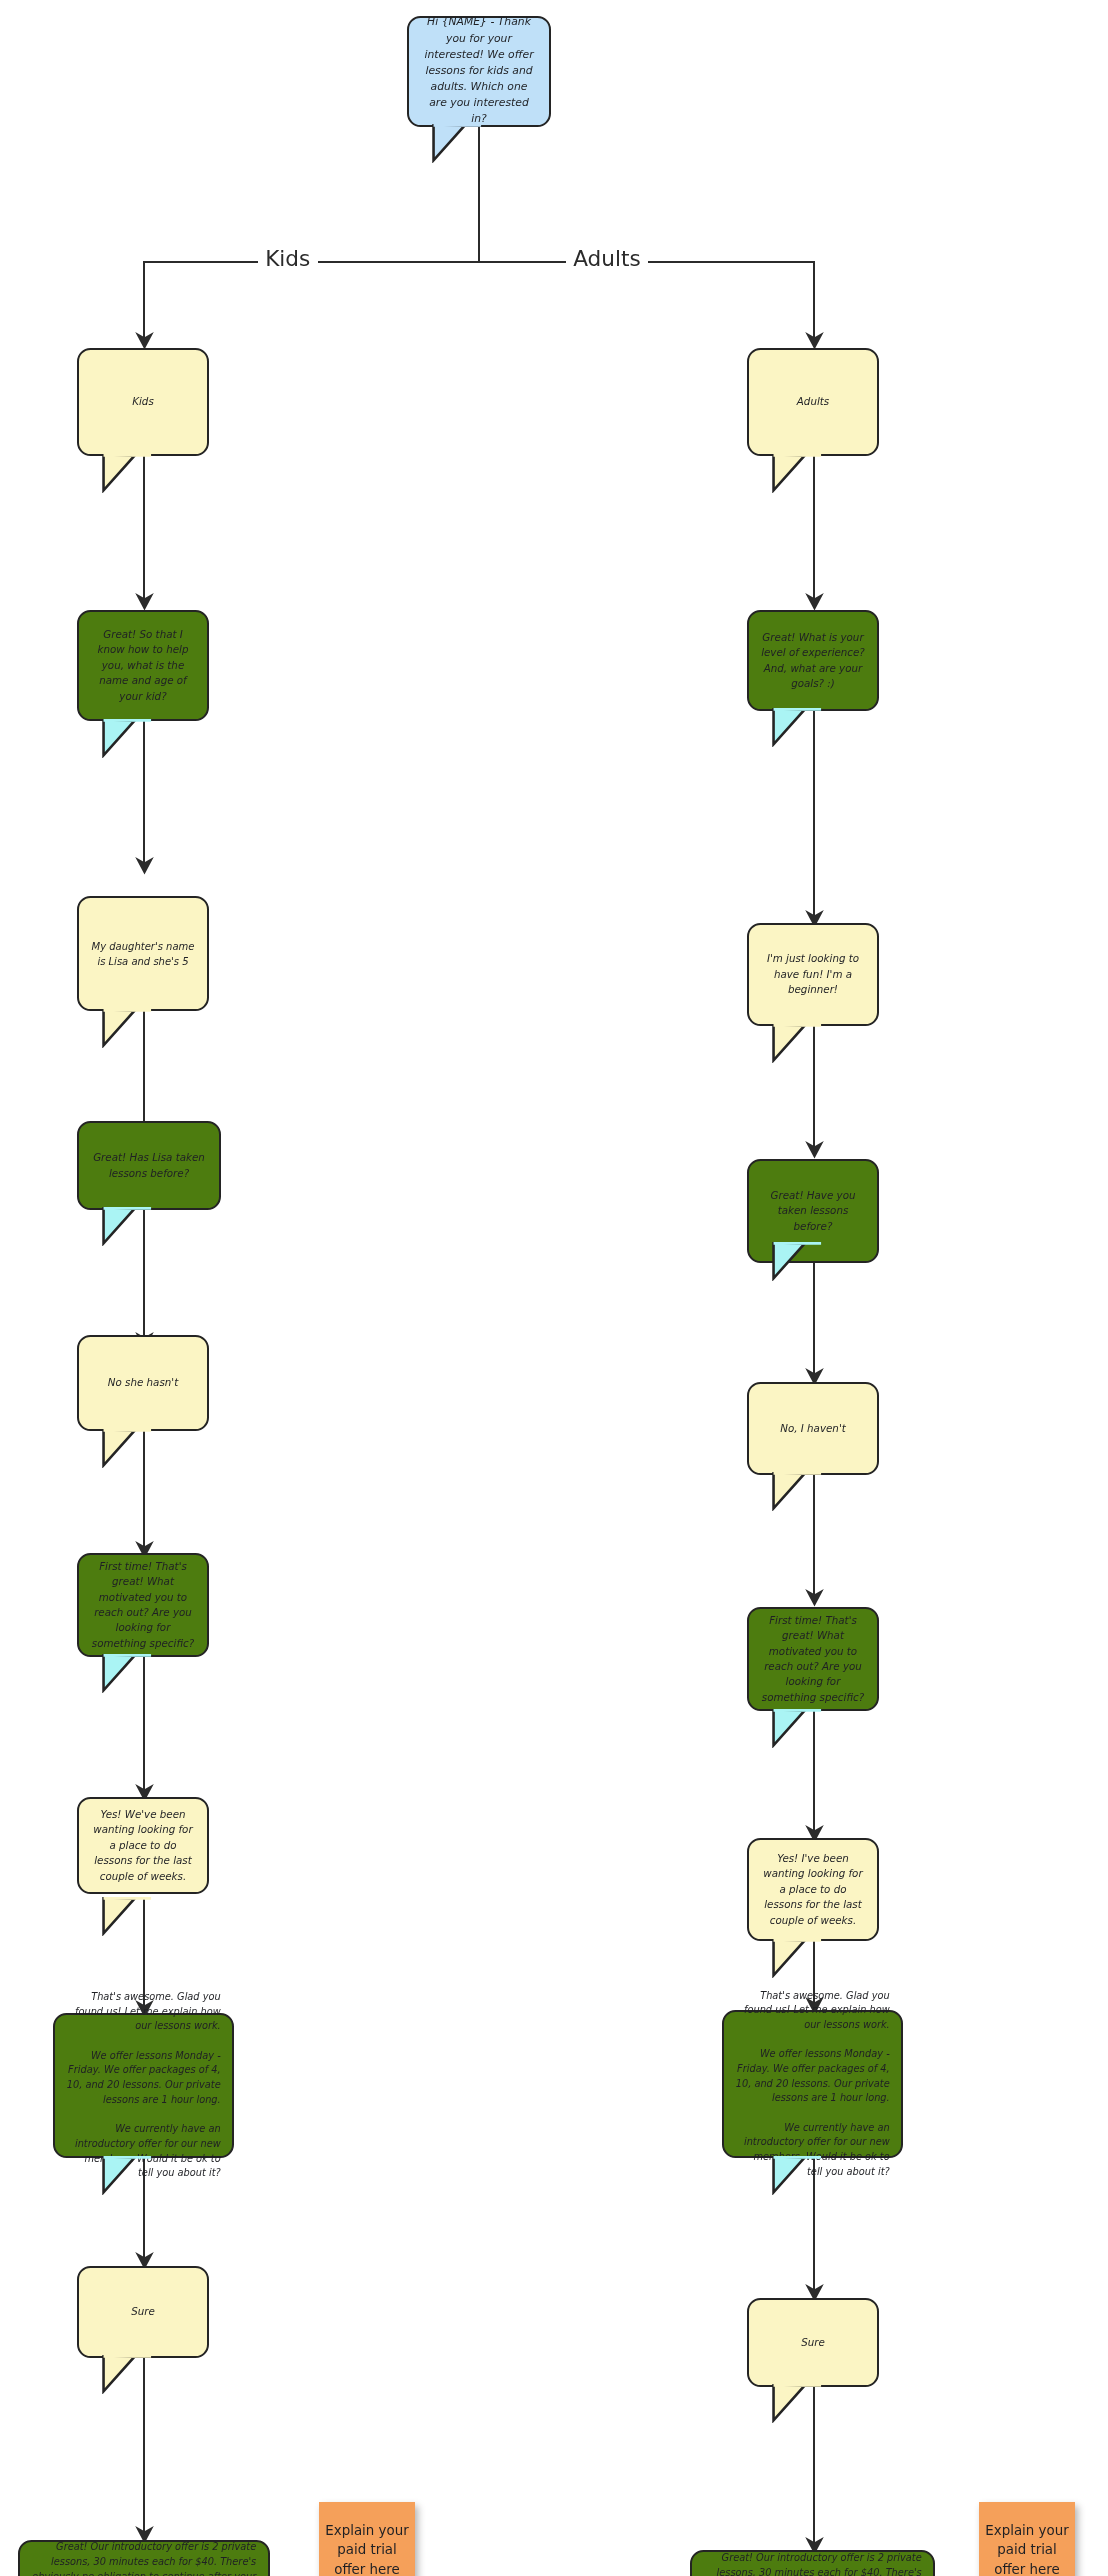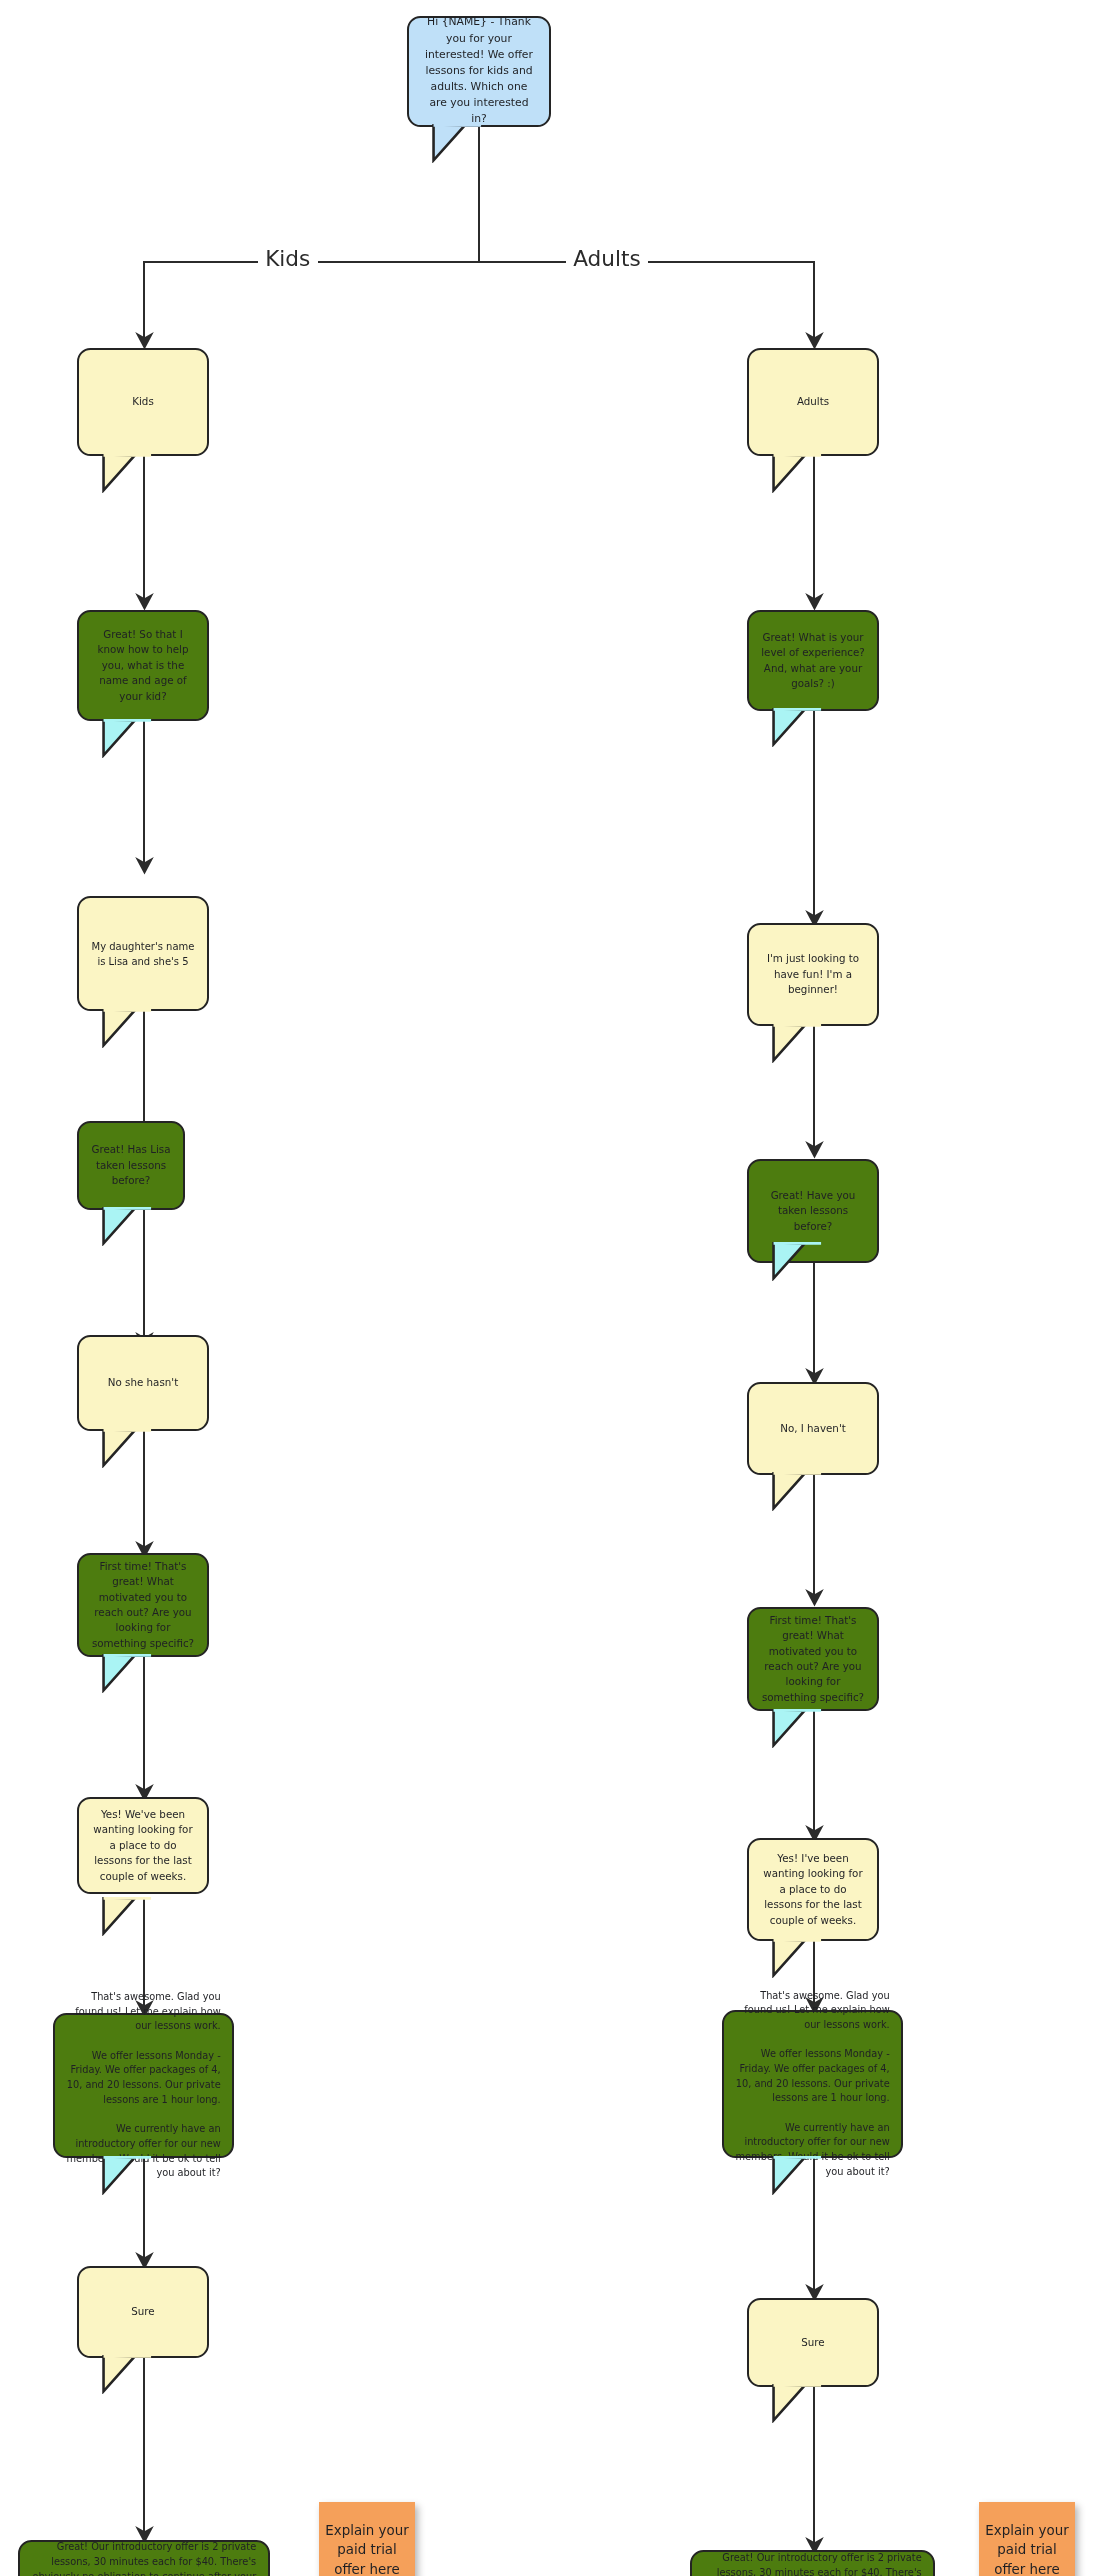--- a/index.html
+++ b/index.html
@@ -22,21 +22,21 @@
     border:2.6px solid #242424;
     border-radius:13.4px;
     display:flex;
     align-items:center;
     justify-content:center;
     text-align:center;
     line-height:1.5;
     padding:9.3px 11.3px;
     z-index:5;
   }
-  .node .txt{white-space:pre-line;width:100%;}
+  .node .txt{white-space:pre-line;width:100%;font-style:italic;}
   .node.bot{background:#4d7c0f;}
   .node.bot-start{background:#bfe0f8;}
   .node.user{background:#fbf5c4;}
   
   .tail{
     position:absolute;
     z-index:6;
     pointer-events:none;
   }
   .tail svg{display:block;}
@@ -168,21 +168,21 @@
         <path d="M3,2 L95,2" stroke="#fbf5c4" stroke-width="6"></path>
       </svg>
   </div>
   <div class="vline" style="left:143px;top:1011px;height:124px;"></div>
   <div class="arrow" style="left:133px;top:1119px;">
       <svg width="23" height="20.6" viewBox="0 0 44 40">
         <path d="M22,38 L4,4 L22,14 L40,4 Z" fill="#2b2b2b"></path>
       </svg>
     </div>
 
-  <div class="node bot" style="left:77px;top:1121px;width:108px;height:89px;font-size:10.3px;">
+  <div class="node bot" style="left:77px;top:1121px;width:144px;height:89px;font-size:10.3px;">
     <span class="txt">Great! Has Lisa taken lessons before?</span>
   </div>
   <div class="tail" style="left:102px;top:1207px;">
     <svg width="62" height="39" viewBox="0 0 120 75">
         <path d="M3,0 L3,70 L63,3 Z" fill="#aaf4f4" stroke="#242424" stroke-width="5"></path>
         <path d="M3,2 L95,2" stroke="#aaf4f4" stroke-width="6"></path>
       </svg>
   </div>
   <div class="vline" style="left:143px;top:1209px;height:137px;"></div>
   <div class="arrow" style="left:133px;top:1330px;">

